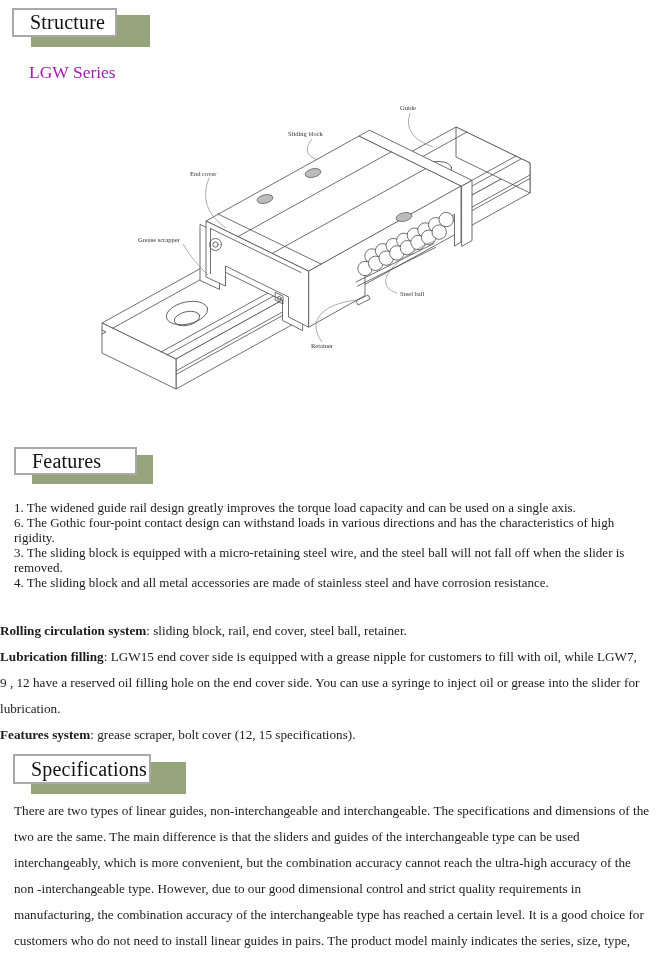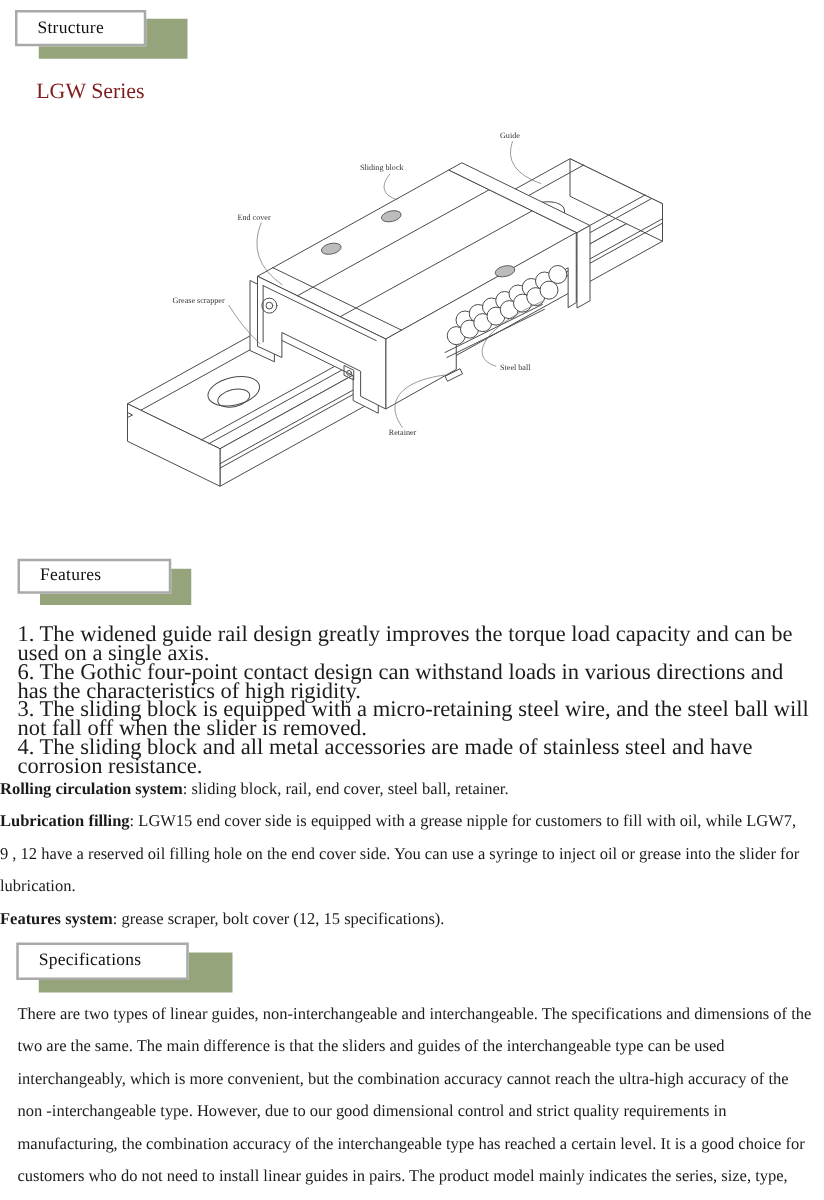--- a/index.html
+++ b/index.html
@@ -3,24 +3,24 @@
 <meta charset="utf-8">
 <style>
   html,body{margin:0;padding:0;background:#ffffff;}
   .page{position:relative;width:659px;height:960px;background:#ffffff;overflow:hidden;
         font-family:"Liberation Serif",serif;color:#1b1b1b;}
   
   .hbox{position:absolute;}
   .hbox .green{position:absolute;background:#96a47c;}
   .hbox .white{position:absolute;background:#ffffff;border:2px solid #a9a9a9;
                display:flex;align-items:center;box-sizing:border-box;}
-  .hbox .white span{font-size:14px;letter-spacing:0.2px;padding-left:16px;color:#111;}
-  .series-title{position:absolute;left:29px;top:62px;font-size:17.5px;color:#7f1d1d;}
+  .hbox .white span{font-size:20px;letter-spacing:0.2px;padding-left:16px;color:#111;}
+  .series-title{position:absolute;left:29px;top:62px;font-size:17.5px;color:#a21caf;}
   .features-list{position:absolute;left:14px;top:500px;width:638px;
-                 font-size:18px;line-height:15px;}
+                 font-size:13px;line-height:15px;}
   .features-list div{margin:0;}
   .systems{position:absolute;left:0;top:618px;width:640px;font-size:13.2px;line-height:26px;}
   .systems p{margin:0;}
   .systems strong{font-weight:bold;}
   .specs-par{position:absolute;left:14px;top:798px;width:638px;
              font-size:13.2px;line-height:26px;}
   .specs-par p{margin:0;}
   svg text{user-select:none;}
   .ln{fill:none;stroke:#4b4b4b;stroke-width:0.8;stroke-linejoin:round;stroke-linecap:round;}
   .wf{fill:#ffffff;stroke:#4b4b4b;stroke-width:0.8;stroke-linejoin:round;}

